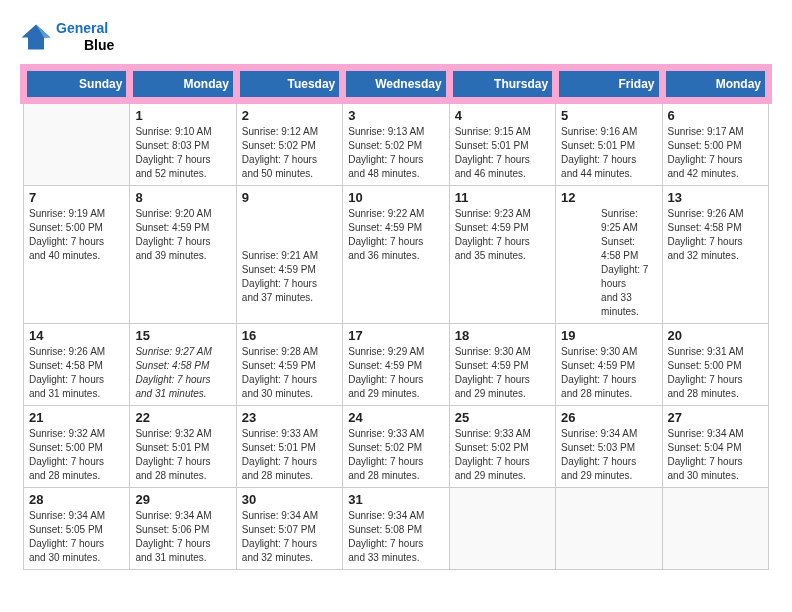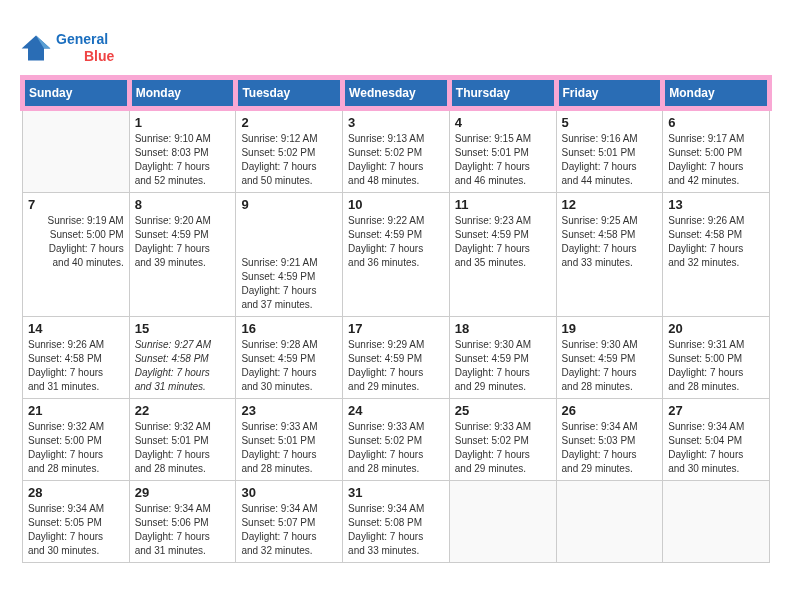--- a/index.html
+++ b/index.html
@@ -13,21 +13,20 @@
     .header-area {
       display: flex;
       align-items: flex-start;
       justify-content: space-between;
       margin-bottom: 10px;
     }
     .logo {
       display: flex;
       align-items: center;
       gap: 4px;
-      margin-top: 11px;
     }
     .logo-text {
       font-size: 14px;
       font-weight: bold;
       line-height: 1.2;
       color: #000;
     }
     .logo-text span {
       color: #1a6ebf;
     }
@@ -49,24 +48,24 @@
     }
     .calendar {
       width: 100%;
       border-collapse: collapse;
       font-size: 11px;
     }
     .calendar th {
       background-color: #2a6db5;
       color: #fff;
       padding: 6px 4px;
-      text-align: left;
+      text-align: right;
       font-size: 12px;
       font-weight: bold;
-      border: 5px solid #f9a8d4;
+      border: 7px solid #f9a8d4;
     }
     .calendar td {
       vertical-align: top;
       border: 1px solid #ccc;
       padding: 4px 5px;
       width: calc(100% / 7);
       min-height: 85px;
       background: #fff;
     }
     .calendar td.empty {
@@ -89,21 +88,21 @@
 <body>
 
 <div class="header-area">
   <div class="logo">
     <svg class="logo-icon" viewBox="0 0 40 35">
       <polygon points="20,2 38,18 30,18 30,33 10,33 10,18 2,18" fill="#2a6db5"></polygon>
       <polygon points="20,2 38,18 30,18" fill="#5a9fd4"></polygon>
     </svg>
     <div class="logo-text">
       <span>General</span><br>
-      <span style="color:#ef4444;padding-left:28px;">Blue</span>
+      <span style="color:#000000;padding-left:28px;">Blue</span>
     </div>
   </div>
   <div class="title-area">
     <div class="month-title"></div>
     <div class="location-title"></div>
   </div>
 </div>
 
 <table class="calendar">
   <thead>
@@ -159,21 +158,21 @@
           <span class="day-number">6</span>
           <div class="day-info" style="white-space: pre-line;">Sunrise: 9:17 AM
 Sunset: 5:00 PM
 Daylight: 7 hours
 and 42 minutes.</div>
         </td>
       </tr>
       <tr>
         <td>
           <span class="day-number">7</span>
-          <div class="day-info" style="white-space: pre-line; text-align: right;">Sunrise: 9:19 AM
+          <div class="day-info" style="white-space: pre-line;">Sunrise: 9:19 AM
 Sunset: 5:00 PM
 Daylight: 7 hours
 and 40 minutes.</div>
         </td>
         <td>
           <span class="day-number">8</span>
           <div class="day-info" style="white-space: pre-line;">Sunrise: 9:20 AM
 Sunset: 4:59 PM
 Daylight: 7 hours
 and 39 minutes.</div>
@@ -194,21 +193,21 @@
         </td>
         <td>
           <span class="day-number">11</span>
           <div class="day-info" style="white-space: pre-line;">Sunrise: 9:23 AM
 Sunset: 4:59 PM
 Daylight: 7 hours
 and 35 minutes.</div>
         </td>
         <td>
           <span class="day-number">12</span>
-          <div class="day-info" style="white-space: pre-line;">Sunrise: 9:25 AM
+          <div class="day-info" style="white-space: pre-line; margin-left: 40px;">Sunrise: 9:25 AM
 Sunset: 4:58 PM
 Daylight: 7 hours
 and 33 minutes.</div>
         </td>
         <td>
           <span class="day-number">13</span>
           <div class="day-info" style="white-space: pre-line;">Sunrise: 9:26 AM
 Sunset: 4:58 PM
 Daylight: 7 hours
 and 32 minutes.</div>

